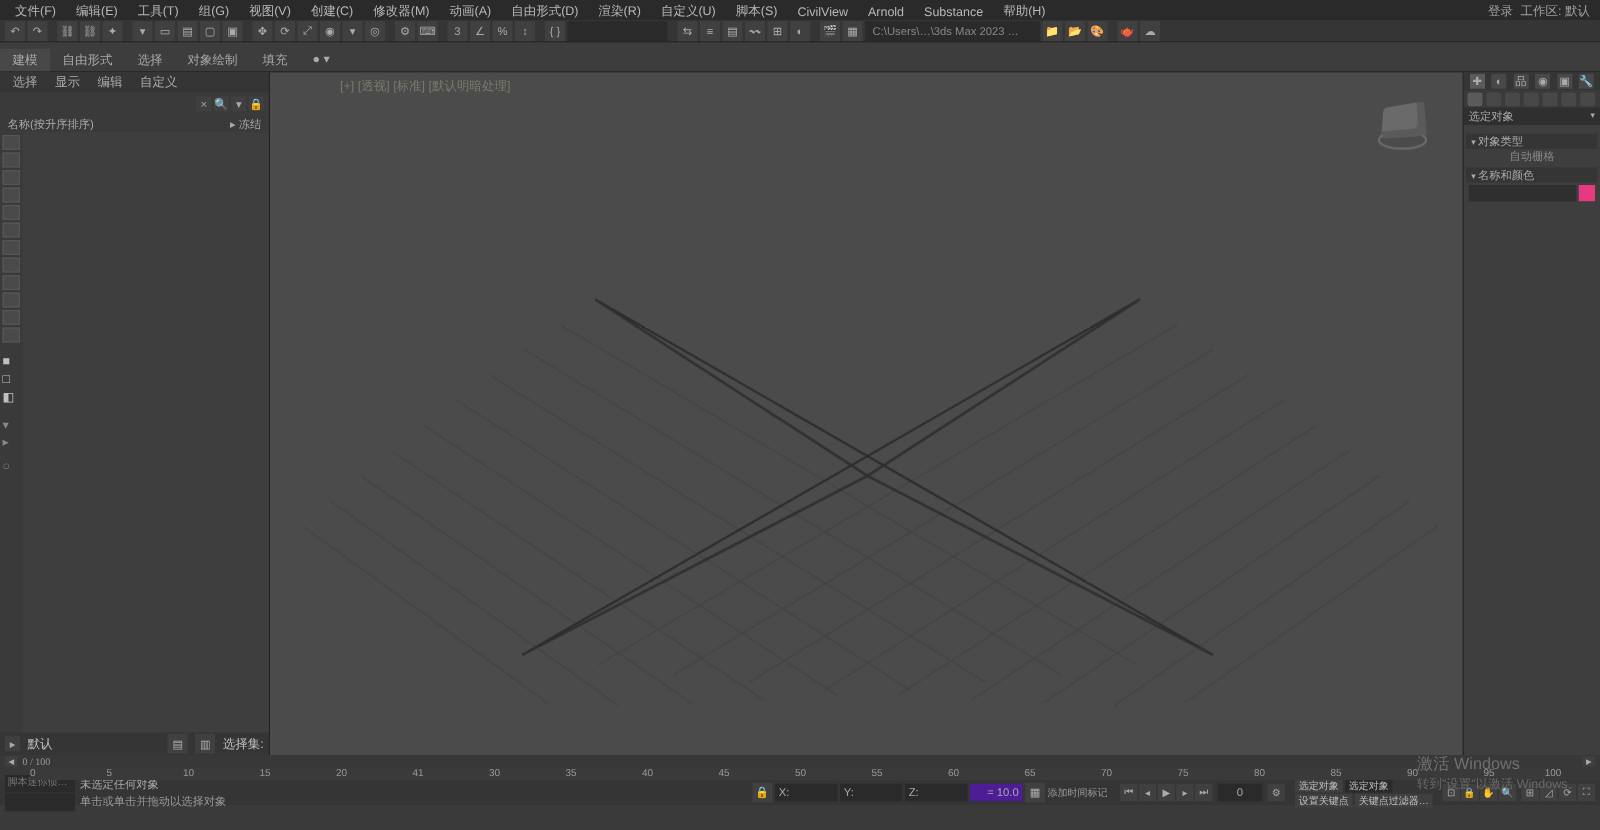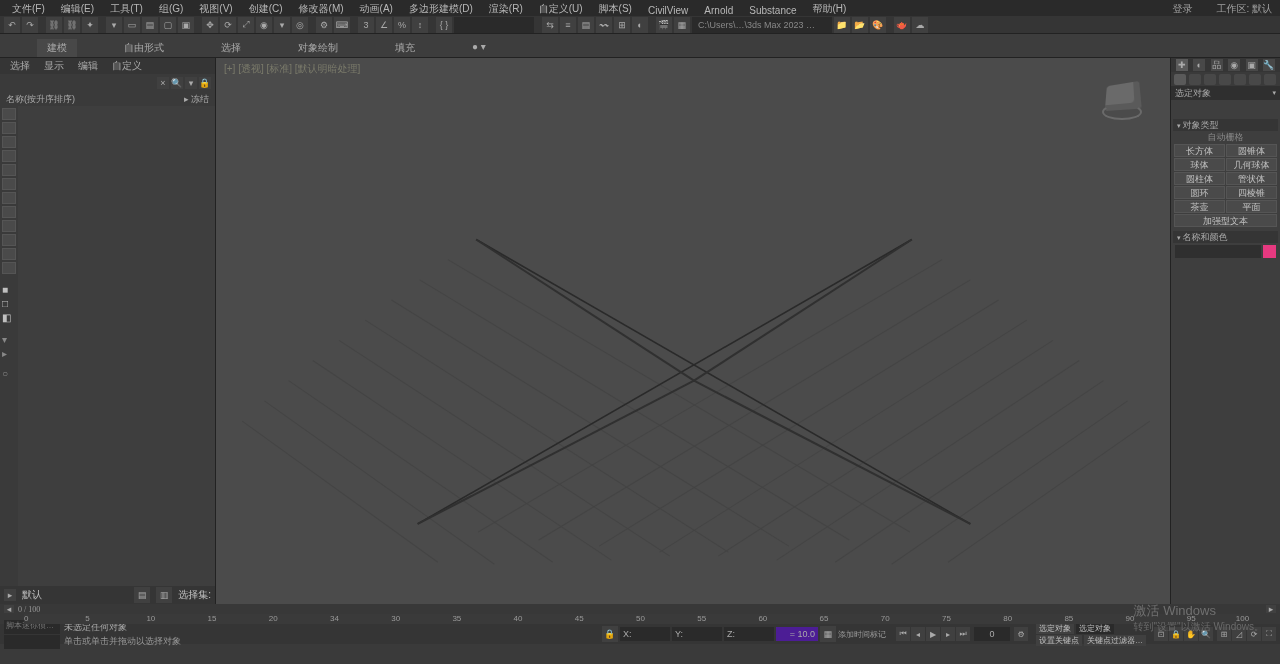--- a/index.html
+++ b/index.html
@@ -1,56 +1,56 @@
 <!DOCTYPE html>
 <html><head>
 <meta charset="utf-8">
 <style>
 * { margin: 0; padding: 0; box-sizing: border-box; font-family: "Microsoft YaHei", Arial, sans-serif; font-size: 10px; user-select: none; }
 html, body { width: 1280px; height: 664px; background: #3a3a3a; color: #c0c0c0; overflow: hidden; }
 .menubar { height: 16px; background: #2a2a2a; display: flex; align-items: flex-end; padding: 0 4px; }
 .menubar .menu-item { padding: 0 8px; color: #b8b8b8; cursor: pointer; }
-.menubar .right { margin-left: auto; display: flex; gap: 24px; padding-right: 4px; }
+.menubar .right { margin-left: auto; display: flex; gap: 6px; padding-right: 4px; }
 .menubar .right span { color: #a0a0a0; }
 .toolbar { height: 18px; background: #353535; display: flex; align-items: center; padding: 0 4px; gap: 2px; border-bottom: 1px solid #222; }
 .tbtn { width: 16px; height: 16px; background: #404040; display: inline-flex; align-items: center; justify-content: center; color: #aaa; font-size: 9px; }
 .tbtn.spacer { background: transparent; width: 4px; }
 .path-box { height: 16px; background: #2a2a2a; padding: 0 6px; color: #888; font-size: 9px; line-height: 16px; min-width: 140px; }
 .ribbon { height: 24px; background: #3d3d3d; display: flex; align-items: flex-end; border-bottom: 1px solid #222; }
-.ribbon-tab { padding: 2px 10px; color: #aaa; font-size: 10px; margin-left: 37px; }
+.ribbon-tab { padding: 2px 10px; color: #aaa; font-size: 10px; }
 .ribbon-tab.active { background: #484848; }
 .main { display: flex; height: 546px; }
 .left-panel { width: 216px; background: #3e3e3e; display: flex; flex-direction: column; border-right: 1px solid #222; }
 .lp-tabs { height: 16px; background: #353535; display: flex; align-items: center; gap: 14px; padding-left: 10px; }
 .lp-tabs span { color: #aaa; font-size: 10px; }
 .lp-tools { height: 18px; background: #3a3a3a; display: flex; align-items: center; justify-content: flex-end; gap: 2px; padding: 0 4px; }
 .lp-header { height: 14px; background: #3a3a3a; display: flex; align-items: center; padding: 0 6px; }
 .lp-header .sort { font-size: 9px; color: #aaa; }
 .lp-header .freeze { margin-left: auto; font-size: 9px; color: #aaa; }
 .lp-body { flex: 1; background: #3e3e3e; display: flex; }
 .lp-iconcol { width: 18px; background: #3a3a3a; display: flex; flex-direction: column; gap: 2px; padding-top: 2px; align-items: center; }
 .lp-icon { width: 14px; height: 12px; background: #4a4a4a; border: 1px solid #555; }
 .lp-list { flex: 1; }
 .lp-bottom { height: 18px; background: #353535; display: flex; align-items: center; padding: 0 4px; gap: 6px; }
 .viewport { flex: 1; background: #4b4b4b; position: relative; }
 .vp-label { position: absolute; top: 4px; left: 8px; color: #999; font-size: 9px; }
-.vp-label .yellow { color: #7a7a6a; }
+.vp-label .yellow { color: #7a7a6a; margin-left: 48px; }
 .vp-cube { position: absolute; top: 16px; right: 26px; width: 44px; height: 44px; }
 .vp-cube-inner { width: 36px; height: 28px; margin: 8px auto 0; background: #6a6a6a; border-radius: 4px; transform: perspective(80px) rotateX(22deg) rotateY(-18deg); box-shadow: inset -6px -6px 0 #5a5a5a; }
 .vp-ring { position: absolute; bottom: -2px; left: 2px; right: 2px; height: 16px; border: 2px solid #6a6a6a; border-radius: 50%; border-top-color: transparent; }
 .gridcanvas { position: absolute; inset: 0; }
 .right-panel { width: 110px; background: #3e3e3e; border-left: 1px solid #222; display: flex; flex-direction: column; }
 .rp-tabs { height: 14px; background: #353535; display: flex; align-items: center; justify-content: space-around; padding: 0 2px; }
 .rp-tab { width: 12px; height: 12px; background: #484848; display: inline-flex; align-items: center; justify-content: center; font-size: 9px; color: #aaa; }
 .rp-tab.active { background: #5a5a5a; }
 .rp-subtabs { height: 14px; background: #3a3a3a; display: flex; align-items: center; gap: 3px; padding: 0 3px; }
 .rp-sub { width: 12px; height: 11px; background: #484848; border-radius: 2px; }
 .rp-cat { height: 14px; background: #2f2f2f; color: #aaa; font-size: 9px; padding: 0 4px; line-height: 14px; position: relative; }
 .rp-cat::after { content: "▾"; position: absolute; right: 4px; font-size: 7px; }
-.rp-rollout { padding: 19px 2px; }
+.rp-rollout { padding: 7px 2px; }
 .rp-roll-head { height: 12px; background: #353535; color: #aaa; font-size: 9px; padding: 0 4px; line-height: 12px; }
 .rp-roll-head::before { content: "▾ "; font-size: 7px; }
 .rp-autogrid { height: 12px; text-align: center; color: #888; font-size: 9px; line-height: 12px; }
 .rp-grid { display: grid; grid-template-columns: 1fr 1fr; gap: 1px; padding: 1px; }
 .rp-btn { height: 13px; background: #4a4a4a; color: #c0c0c0; font-size: 9px; text-align: center; line-height: 13px; border: 1px solid #555; }
 .rp-btn.wide { grid-column: span 2; }
 .rp-color-row { display: flex; align-items: center; padding: 2px; gap: 2px; }
 .rp-color-input { flex: 1; height: 13px; background: #2f2f2f; }
 .rp-color-swatch { width: 13px; height: 13px; background: #e63980; }
 .timeline-area { height: 20px; background: #383838; display: flex; flex-direction: column; }
@@ -76,21 +76,21 @@
 
 <div class="menubar">
   <span class="menu-item">文件(F)</span>
   <span class="menu-item">编辑(E)</span>
   <span class="menu-item">工具(T)</span>
   <span class="menu-item">组(G)</span>
   <span class="menu-item">视图(V)</span>
   <span class="menu-item">创建(C)</span>
   <span class="menu-item">修改器(M)</span>
   <span class="menu-item">动画(A)</span>
-  <span class="menu-item">多边形建模(D)</span>
+  <span class="menu-item">自由形式(D)</span>
   <span class="menu-item">渲染(R)</span>
   <span class="menu-item">自定义(U)</span>
   <span class="menu-item">脚本(S)</span>
   <span class="menu-item">CivilView</span>
   <span class="menu-item">Arnold</span>
   <span class="menu-item">Substance</span>
   <span class="menu-item">帮助(H)</span>
   <div class="right">
     <span>登录</span>
     <span>工作区: 默认</span>
@@ -283,33 +283,20 @@
       <span class="rp-sub"></span>
       <span class="rp-sub"></span>
       <span class="rp-sub"></span>
       <span class="rp-sub"></span>
     </div>
     <div class="rp-cat">选定对象</div>
     <div class="rp-rollout">
 
       <div class="rp-roll-head">对象类型</div>
       <div class="rp-autogrid">自动栅格</div>
-      <div class="rp-grid">
-        <div class="rp-btn">长方体</div>
-        <div class="rp-btn">圆锥体</div>
-        <div class="rp-btn">球体</div>
-        <div class="rp-btn">几何球体</div>
-        <div class="rp-btn">圆柱体</div>
-        <div class="rp-btn">管状体</div>
-        <div class="rp-btn">圆环</div>
-        <div class="rp-btn">四棱锥</div>
-        <div class="rp-btn">茶壶</div>
-        <div class="rp-btn">平面</div>
-        <div class="rp-btn wide">加强型文本</div>
-      </div>
       <div class="rp-roll-head" style="margin-top:3px">名称和颜色</div>
       <div class="rp-color-row">
         <div class="rp-color-input"></div>
         <div class="rp-color-swatch"></div>
       </div>
     </div>
   </div>
 </div>
 
 <div class="timeline-area">
@@ -317,21 +304,21 @@
     <span class="tbtn" style="width:10px;height:8px">◂</span>
     <span class="lbl">0 / 100</span>
     <span class="tbtn" style="width:10px;height:8px;margin-left:auto">▸</span>
   </div>
   <div class="tl-ruler">
     <span class="tick" style="left:0%">0</span>
     <span class="tick" style="left:5%">5</span>
     <span class="tick" style="left:10%">10</span>
     <span class="tick" style="left:15%">15</span>
     <span class="tick" style="left:20%">20</span>
-    <span class="tick" style="left:25%">34</span>
+    <span class="tick" style="left:25%">41</span>
     <span class="tick" style="left:30%">30</span>
     <span class="tick" style="left:35%">35</span>
     <span class="tick" style="left:40%">40</span>
     <span class="tick" style="left:45%">45</span>
     <span class="tick" style="left:50%">50</span>
     <span class="tick" style="left:55%">55</span>
     <span class="tick" style="left:60%">60</span>
     <span class="tick" style="left:65%">65</span>
     <span class="tick" style="left:70%">70</span>
     <span class="tick" style="left:75%">75</span>

